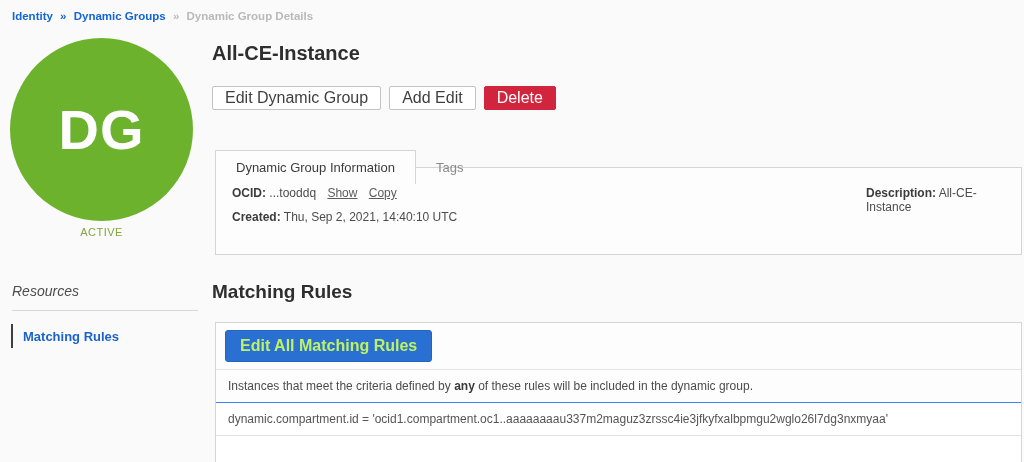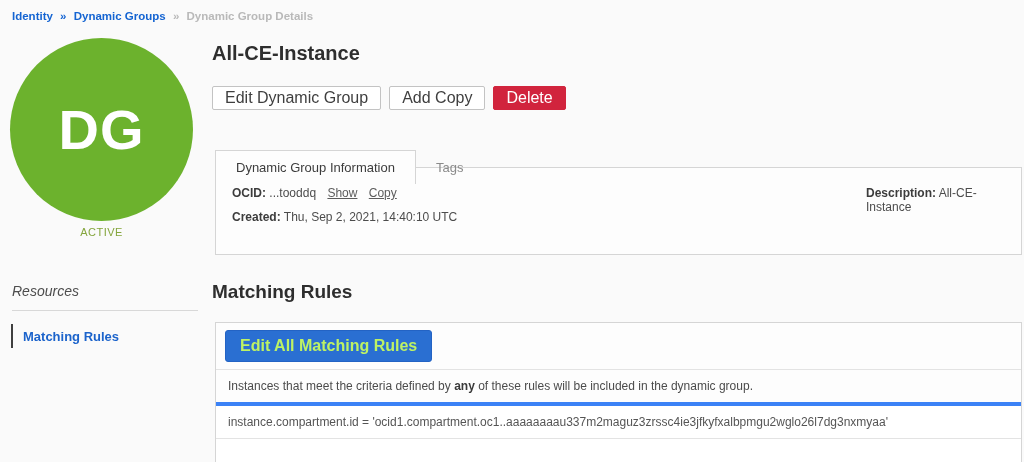--- a/index.html
+++ b/index.html
@@ -74,21 +74,21 @@
   .section-heading { position:absolute; left:212px; top:281px; font-size:19px; color:#2e2e2e; }
   .rules-box {
     position:absolute; left:215px; top:322px; right:2px;
     background:#ffffff; border:1px solid #d5d5d5;
   }
   .rules-toolbar { padding:7px 9px; border-bottom:1px solid #e3e3e3; background:#fdfdfd; }
   .btn-primary {
     background:#2a6fd2; border:1px solid #2363c4; color:#bef264;
     font-weight:bold; font-size:16px; padding:6px 14px; border-radius:3px; cursor:pointer;
   }
-  .rules-info { padding:9px 12px; font-size:12px; color:#4c4c4c; border-bottom:4px solid #3b82f6; background:#fdfdfd; }
+  .rules-info { padding:9px 12px; font-size:12px; color:#4c4c4c; border-bottom:1px solid #3b82f6; background:#fdfdfd; }
   .rules-info b { color:#3a3a3a; }
   .rule-row { padding:9px 12px; font-size:12px; color:#555555; border-bottom:1px solid #e3e3e3; }
   .rules-empty { height:27px; }
 </style>
 </head>
 <body>
 
 <div class="breadcrumb">
   <a>Identity</a>
   <span class="sep">»</span>
@@ -105,21 +105,21 @@
 <div class="resources-heading">Resources</div>
 <div class="resources-divider"></div>
 <div class="resources-item">
   <span>Matching Rules</span>
 </div>
 
 <h1 class="page-title">All-CE-Instance</h1>
 
 <div class="actions">
   <button class="btn btn-secondary">Edit Dynamic Group</button>
-  <button class="btn btn-secondary">Add Copy</button>
+  <button class="btn btn-secondary">Add Edit</button>
   <button class="btn btn-danger">Delete</button>
 </div>
 
 <div class="tabs">
   <div class="tab active">Dynamic Group Information</div>
   <div class="tab inactive">Tags</div>
 </div>
 
 <div class="info-panel">
   <div class="inner">
@@ -142,15 +142,15 @@
 
 <h2 class="section-heading">Matching Rules</h2>
 
 <div class="rules-box">
   <div class="rules-toolbar">
     <button class="btn-primary">Edit All Matching Rules</button>
   </div>
   <div class="rules-info">
     <span>Instances that meet the criteria defined by </span><b>any</b><span> of these rules will be included in the dynamic group.</span>
   </div>
-  <div class="rule-row">instance.compartment.id = 'ocid1.compartment.oc1..aaaaaaaau337m2maguz3zrssc4ie3jfkyfxalbpmgu2wglo26l7dg3nxmyaa'</div>
+  <div class="rule-row">dynamic.compartment.id = 'ocid1.compartment.oc1..aaaaaaaau337m2maguz3zrssc4ie3jfkyfxalbpmgu2wglo26l7dg3nxmyaa'</div>
   <div class="rules-empty"></div>
 </div>
 
 </body></html>

